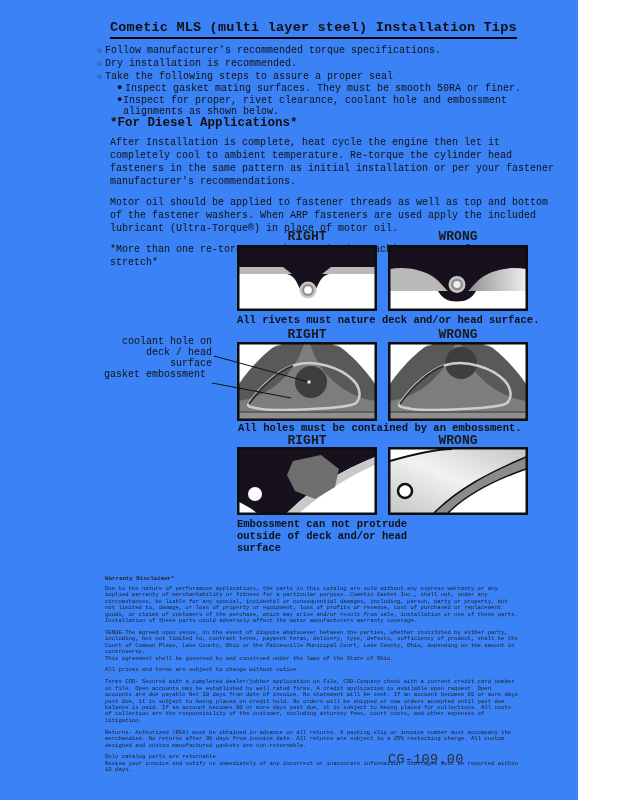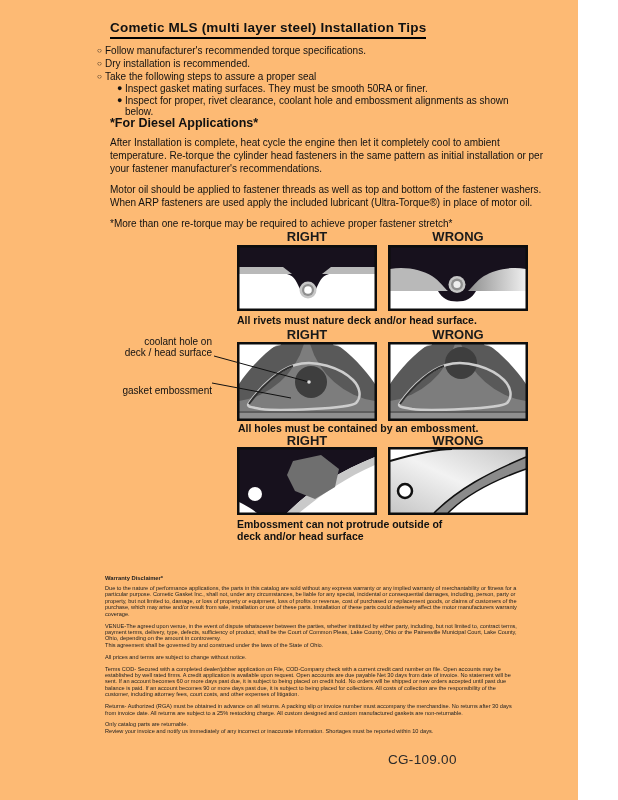--- a/index.html
+++ b/index.html
@@ -1,19 +1,19 @@
 <!DOCTYPE html>
 <html><head>
 <meta charset="utf-8">
 <style>
   * { margin:0; padding:0; box-sizing:border-box; }
   html,body { background:#ffffff; }
   .page {
-    position:relative; width:578px; height:800px; background:#fdba74;
-    font-family:Liberation Sans, sans-serif; color:#111; overflow:hidden;
+    position:relative; width:578px; height:800px; background:#3b82f6;
+    font-family:Liberation Mono, monospace; color:#111; overflow:hidden;
   }
   .title {
     position:absolute; left:110px; top:20px;
     font-size:13.5px; font-weight:bold; letter-spacing:.2px;
     border-bottom:2px solid #000; padding-bottom:2px; display:inline-block;
   }
   .bullets { position:absolute; left:97px; top:44px; width:440px; font-size:10px; }
   .bullet-row { display:flex; line-height:13px; }
   .bullet-row .mark { width:8px; font-size:8px; line-height:13px; }
   .sub-bullets { margin-left:20px; }
@@ -114,21 +114,21 @@
 
   <div class="dg-caption" style="left:237px; top:314px;">All rivets must nature deck and/or head surface.</div>
 
   <div class="dg-header" style="left:237px; top:327px;">RIGHT</div>
   <div class="dg-header" style="left:388px; top:327px;">WRONG</div>
 
   <div class="s2-labels" style="top:336px;">
     <div>coolant hole on</div>
     <div>deck / head surface</div>
   </div>
-  <div class="s2-labels" style="top:385px;">
+  <div class="s2-labels" style="top:369px;text-align:center;">
     <div>gasket embossment</div>
   </div>
 
   <div class="panel" style="left:237px; top:342px;">
     <svg width="140" height="79" viewBox="0 0 140 79">
       <rect x="0" y="0" width="140" height="79" fill="#7d7d7d"></rect>
       <path d="M43.7,2 A58,58 0 0 0 2,36.7 L2,59.1 A80,80 0 0 0 66.9,2 Z" fill="#595959"></path>
       <path d="M96.3,2 A58,58 0 0 1 138,36.7 L138,59.1 A80,80 0 0 1 73.1,2 Z" fill="#595959"></path>
       <path d="M43.7,2 A58,58 0 0 0 2,36.7" fill="none" stroke="#d2d2d2" stroke-width="2"></path>
       <path d="M96.3,2 A58,58 0 0 1 138,36.7" fill="none" stroke="#d2d2d2" stroke-width="2"></path>

